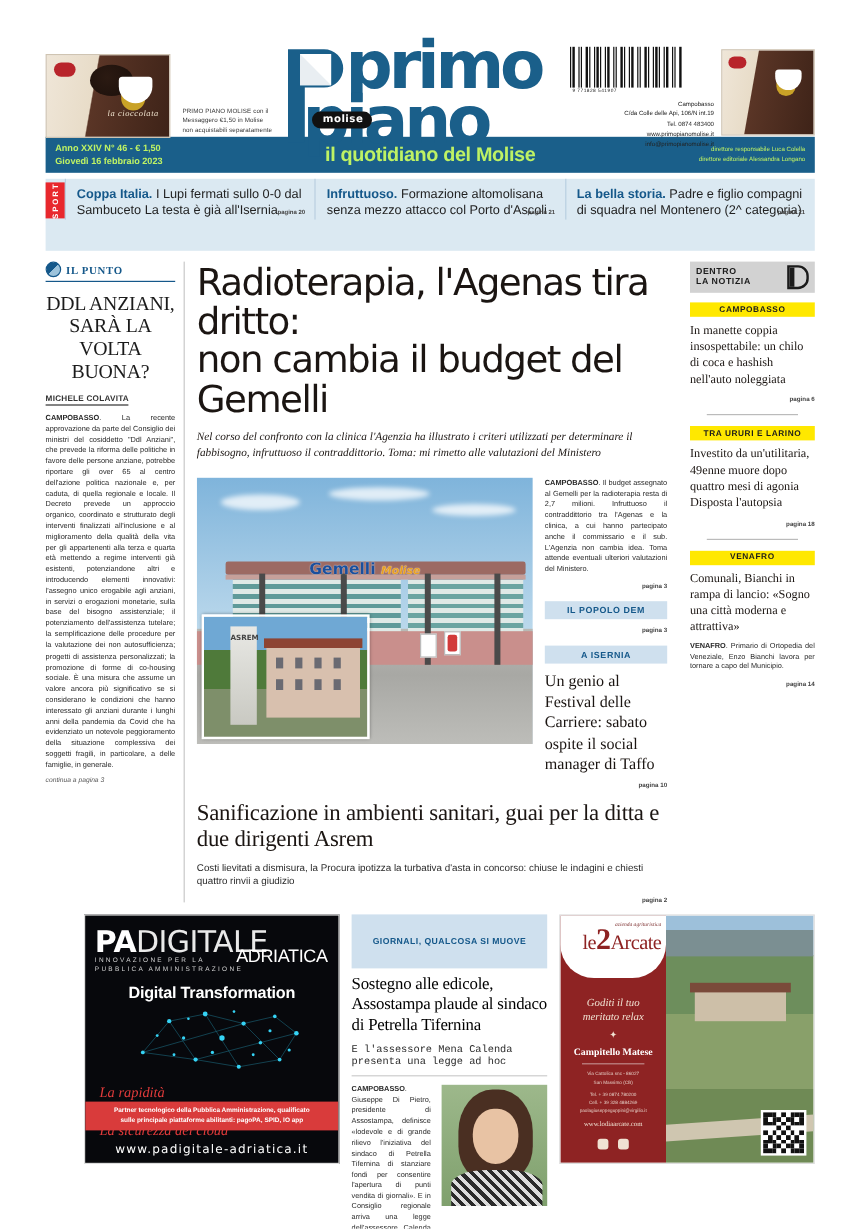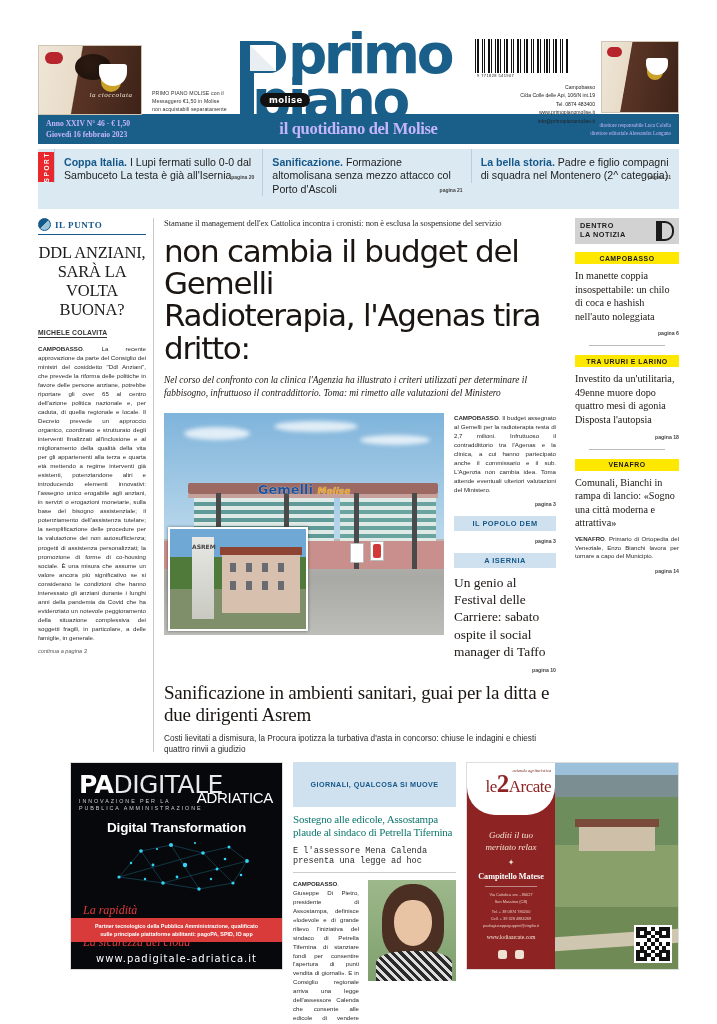--- a/index.html
+++ b/index.html
@@ -78,22 +78,22 @@
     background:#b8242b; border-radius:6px;
   }
   .mh-coffee2::after {
     content:""; position:absolute; right:10px; top:16px; width:22px; height:17px;
     background:#fff; border-radius:3px 3px 11px 11px;
     box-shadow:-2px 8px 0 -3px #c9a227;
   }
 
   
   .bluebar {
-    background:#1a5f8a; color:#c4b5fd; height:30px; display:flex; align-items:center;
-    padding:0 8px 0 8px; margin-top:2px;font-family:Liberation Serif, serif;
+    background:#1a5f8a; color:#bef264; height:30px; display:flex; align-items:center;
+    padding:0 8px 0 8px; margin-top:2px;
   }
   .bb-left { font-size:7.6px; font-weight:700; line-height:1.5; flex:0 0 160px; }
   .bb-center { flex:1; text-align:center; font-size:16.5px; font-weight:700; letter-spacing:-.3px; }
   .bb-right { flex:0 0 160px; text-align:right; font-size:5.1px; line-height:1.6; }
 
   
   .sportstrip {
     margin-top:5px; background:#dbe9f2; display:flex; align-items:flex-start; height:60px;
     position:relative;
   }
@@ -247,22 +247,22 @@
     font-size:5.4px; font-weight:700; text-align:center; padding:4px 6px; line-height:1.5;}
   .pa-url { position:absolute; left:0; right:0; bottom:5px; text-align:center;
     font-size:10px; letter-spacing:1px; color:#fff; font-family:"DejaVu Sans",sans-serif;}
 
   
   .bot-mid { flex:1 1 auto; padding:0 10px; }
   .bot-kicker {
     background:#cfe0ee; color:#15588a; font-size:7.2px; font-weight:700; text-align:center;
     padding:18px 0; letter-spacing:.4px;
   }
-  .bot-title { font-family:"Liberation Serif", serif; font-size:11px; line-height:1.2;
-    color:#0f766e; margin-top:6px; letter-spacing:-.2px; }
+  .bot-title { font-family:"Liberation Serif", serif; font-size:14px; line-height:1.2;
+    color:#000000; margin-top:6px; letter-spacing:-.2px; }
   .bot-sub { font-family:Liberation Mono, monospace; font-size:8.6px; color:#2a2a2a; margin-top:7px;
     padding-bottom:6px; border-bottom:1px solid #ccc; }
   .bot-cols { display:flex; margin-top:7px; gap:9px; }
   .bot-text { flex:1 1 auto; font-size:6.1px; line-height:1.46; text-align:justify; color:#2a2a2a; }
   .bot-text b{ font-weight:700; }
   .bot-photo { flex:0 0 88px; height:101px; position:relative; overflow:hidden;
     background:linear-gradient(#9db88b,#7fa06d); }
   .bp-hair { position:absolute; left:14px; top:4px; width:62px; height:76px;
     background:#4a2f22; border-radius:46% 46% 38% 38%; }
   .bp-face { position:absolute; left:26px; top:20px; width:38px; height:46px;
@@ -404,21 +404,21 @@
     <div class="sport-tab">
       <span>SPORT</span>
     </div>
 
     <div class="sport-item">
       <p><b>Coppa Italia.</b><span> I Lupi fermati sullo 0-0 dal Sambuceto La testa è già all'Isernia</span></p>
       <div class="sport-page">pagina 20</div>
     </div>
 
     <div class="sport-item">
-      <p><b>Sanificazione.</b><span> Formazione altomolisana senza mezzo attacco col Porto d'Ascoli</span></p>
+      <p><b>Infruttuoso.</b><span> Formazione altomolisana senza mezzo attacco col Porto d'Ascoli</span></p>
       <div class="sport-page">pagina 21</div>
     </div>
 
     <div class="sport-item">
       <p><b>La bella storia.</b><span> Padre e figlio compagni di squadra nel Montenero (2^ categoria)</span></p>
       <div class="sport-page">pagina 21</div>
     </div>
   </div>
 
   <div class="main">
@@ -430,24 +430,23 @@
       </div>
       <div class="punto-title">DDL ANZIANI, SARÀ LA VOLTA BUONA?</div>
       <div class="punto-author">MICHELE COLAVITA</div>
       <div class="punto-body"><b>CAMPOBASSO</b><span>. La recente approvazione da parte del Consiglio dei ministri del cosiddetto "Ddl Anziani", che prevede la riforma delle politiche in favore delle persone anziane, potrebbe riportare gli over 65 al centro dell'azione politica nazionale e, per caduta, di quella regionale e locale.
 Il Decreto prevede un approccio organico, coordinato e strutturato degli interventi finalizzati all'inclusione e al miglioramento della qualità della vita per gli appartenenti alla terza e quarta età mettendo a regime interventi già esistenti, potenziandone altri e introducendo elementi innovativi: l'assegno unico erogabile agli anziani, in servizi o erogazioni monetarie, sulla base del bisogno assistenziale; il potenziamento dell'assistenza tutelare; la semplificazione delle procedure per la valutazione dei non autosufficienza; progetti di assistenza personalizzati; la promozione di forme di co-housing sociale.
 È una misura che assume un valore ancora più significativo se si considerano le condizioni che hanno interessato gli anziani durante i lunghi anni della pandemia da Covid che ha evidenziato un notevole peggioramento della situazione complessiva dei soggetti fragili, in particolare, a delle famiglie, in generale.</span></div>
       <div class="punto-cont">continua a pagina 3</div>
     </div>
 
     <div class="col-mid">
-      <div class="lead-kicker">Stamane il management dell'ex Cattolica incontra i cronisti: non è esclusa la sospensione del servizio</div>
       <div class="lead-title">
+        <div>Radioterapia, l'Agenas tira dritto:</div>
         <div>non cambia il budget del Gemelli</div>
-        <div>Radioterapia, l'Agenas tira dritto:</div>
       </div>
       <div class="lead-sub">Nel corso del confronto con la clinica l'Agenzia ha illustrato i criteri utilizzati per determinare il fabbisogno, infruttuoso il contraddittorio. Toma: mi rimetto alle valutazioni del Ministero</div>
 
       <div class="lead-row">
 
         <div class="photo-wrap">
           <div class="photo-sky"></div>
           <div class="photo-cloud" style="left:20px;top:14px;width:66px;height:13px;"></div>
           <div class="photo-cloud" style="left:110px;top:8px;width:84px;height:11px;"></div>
           <div class="photo-cloud" style="left:196px;top:22px;width:70px;height:10px;"></div>

